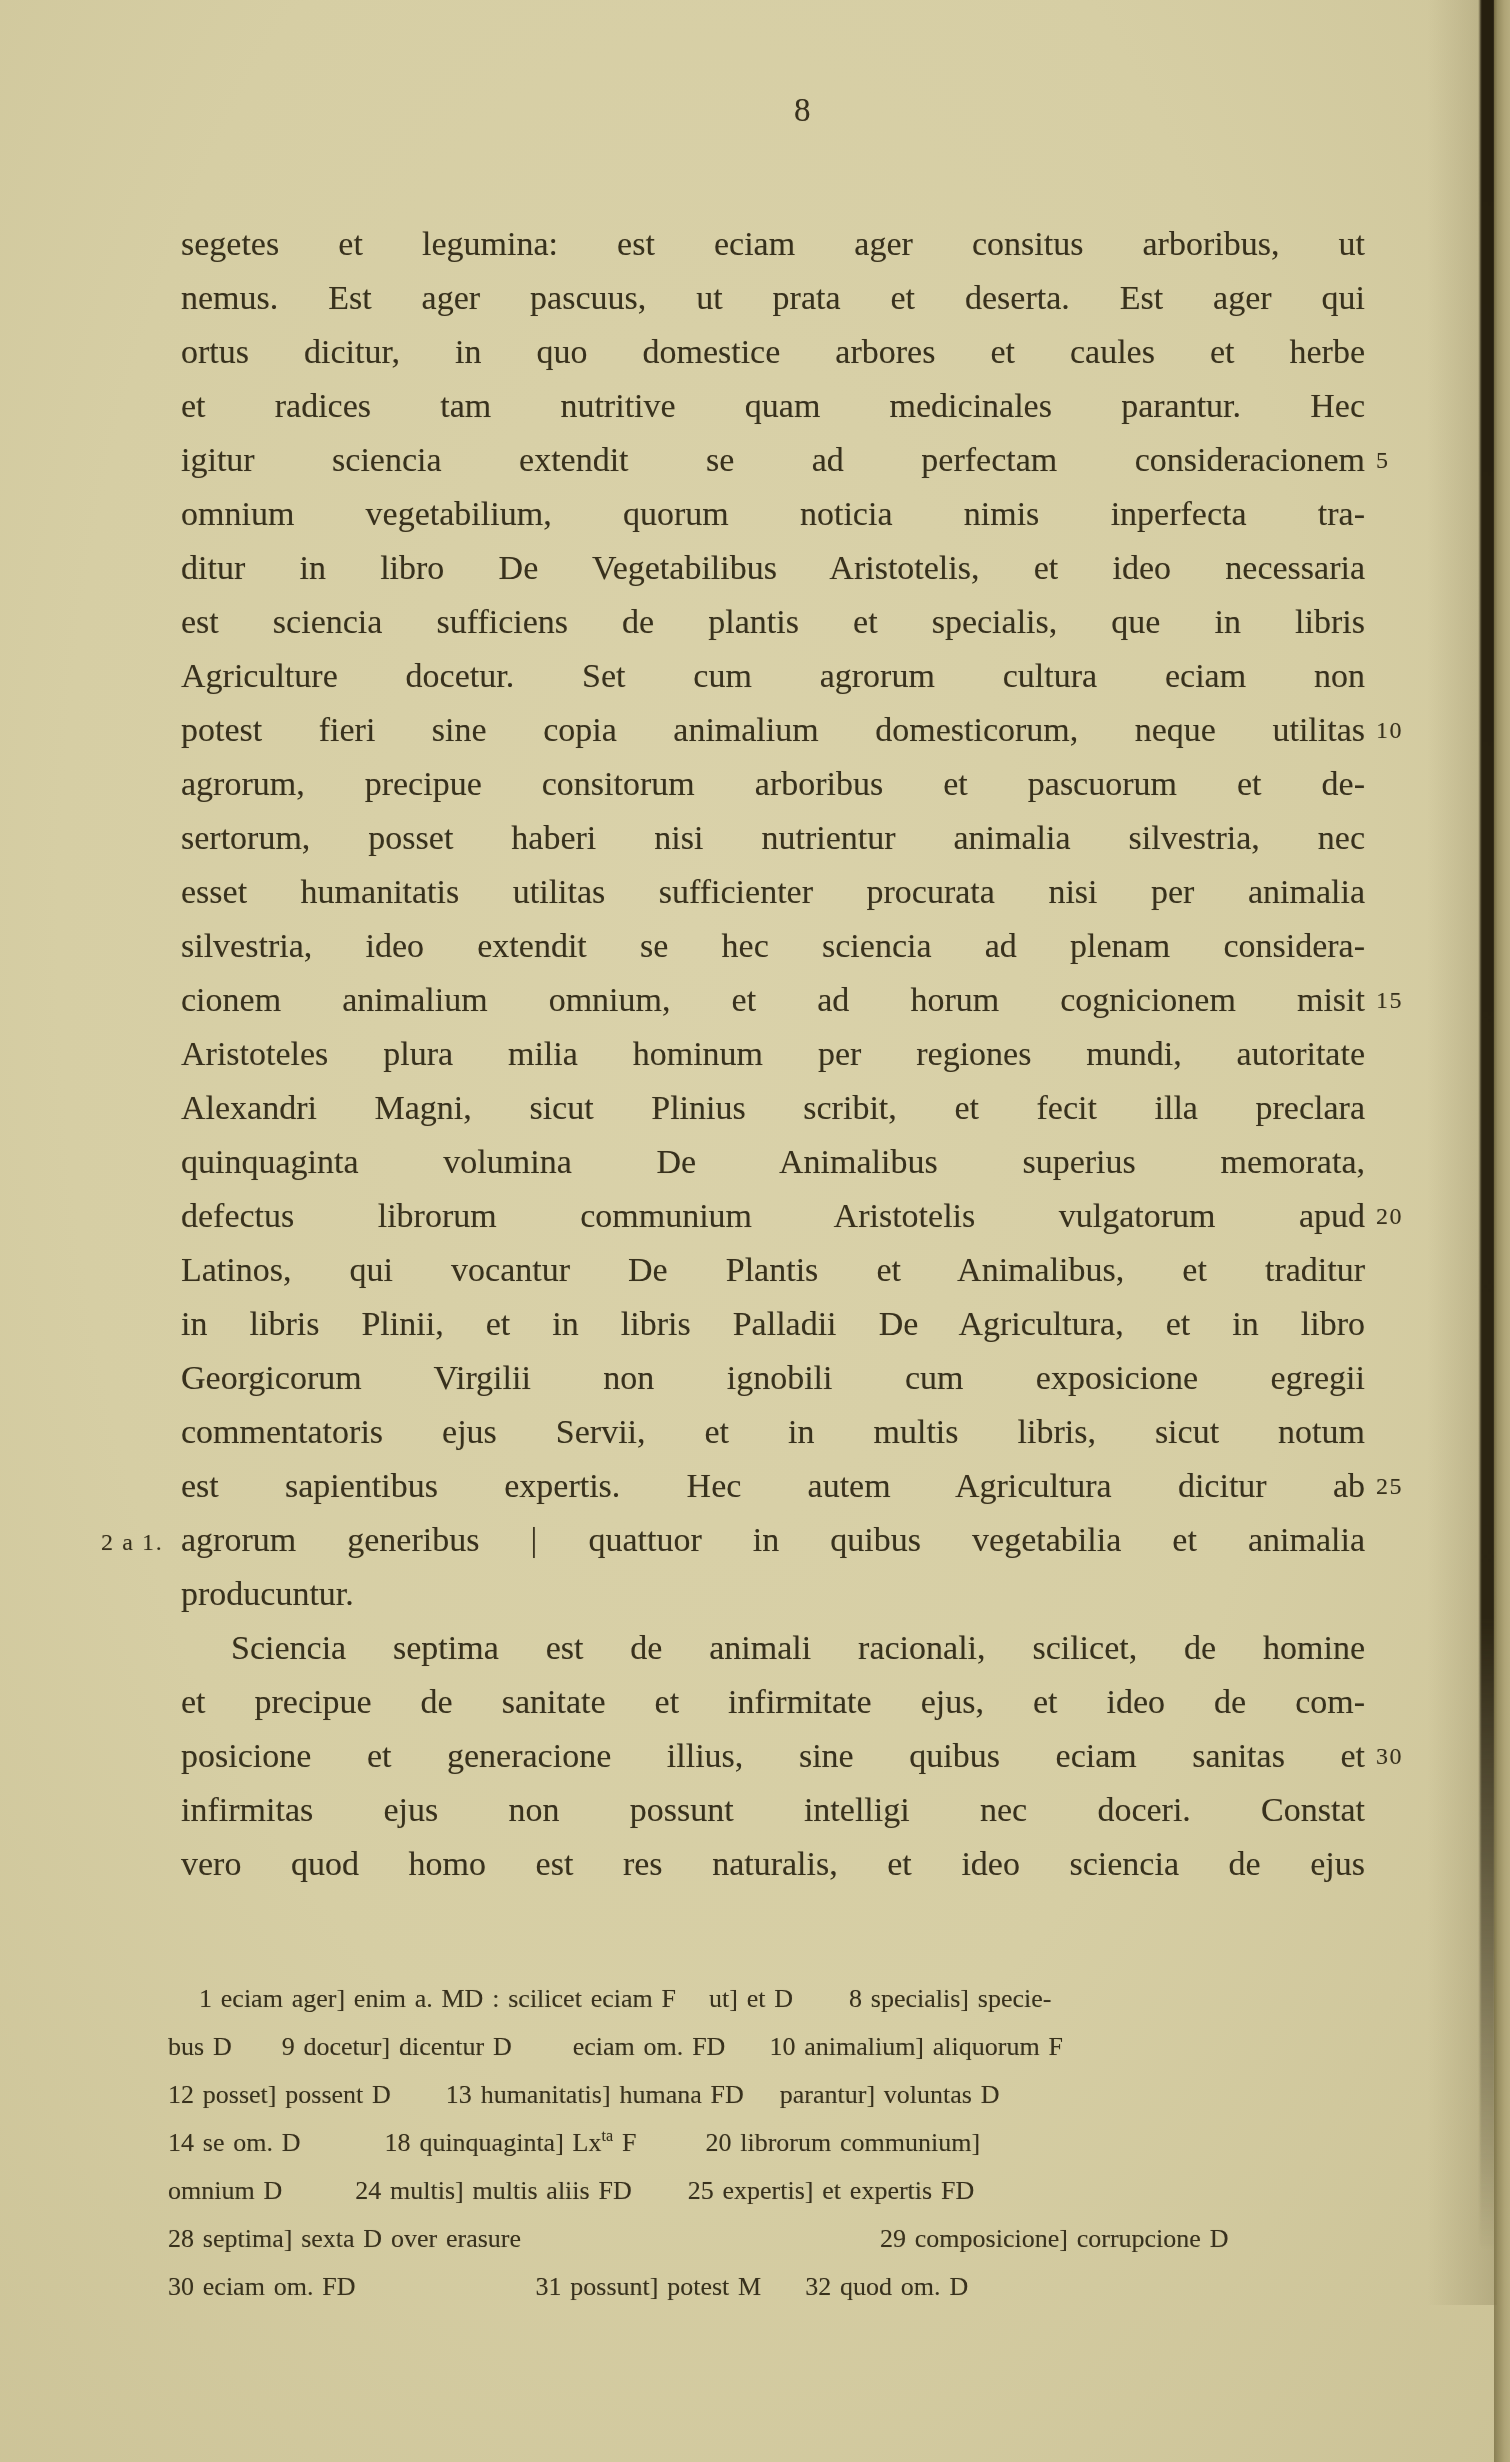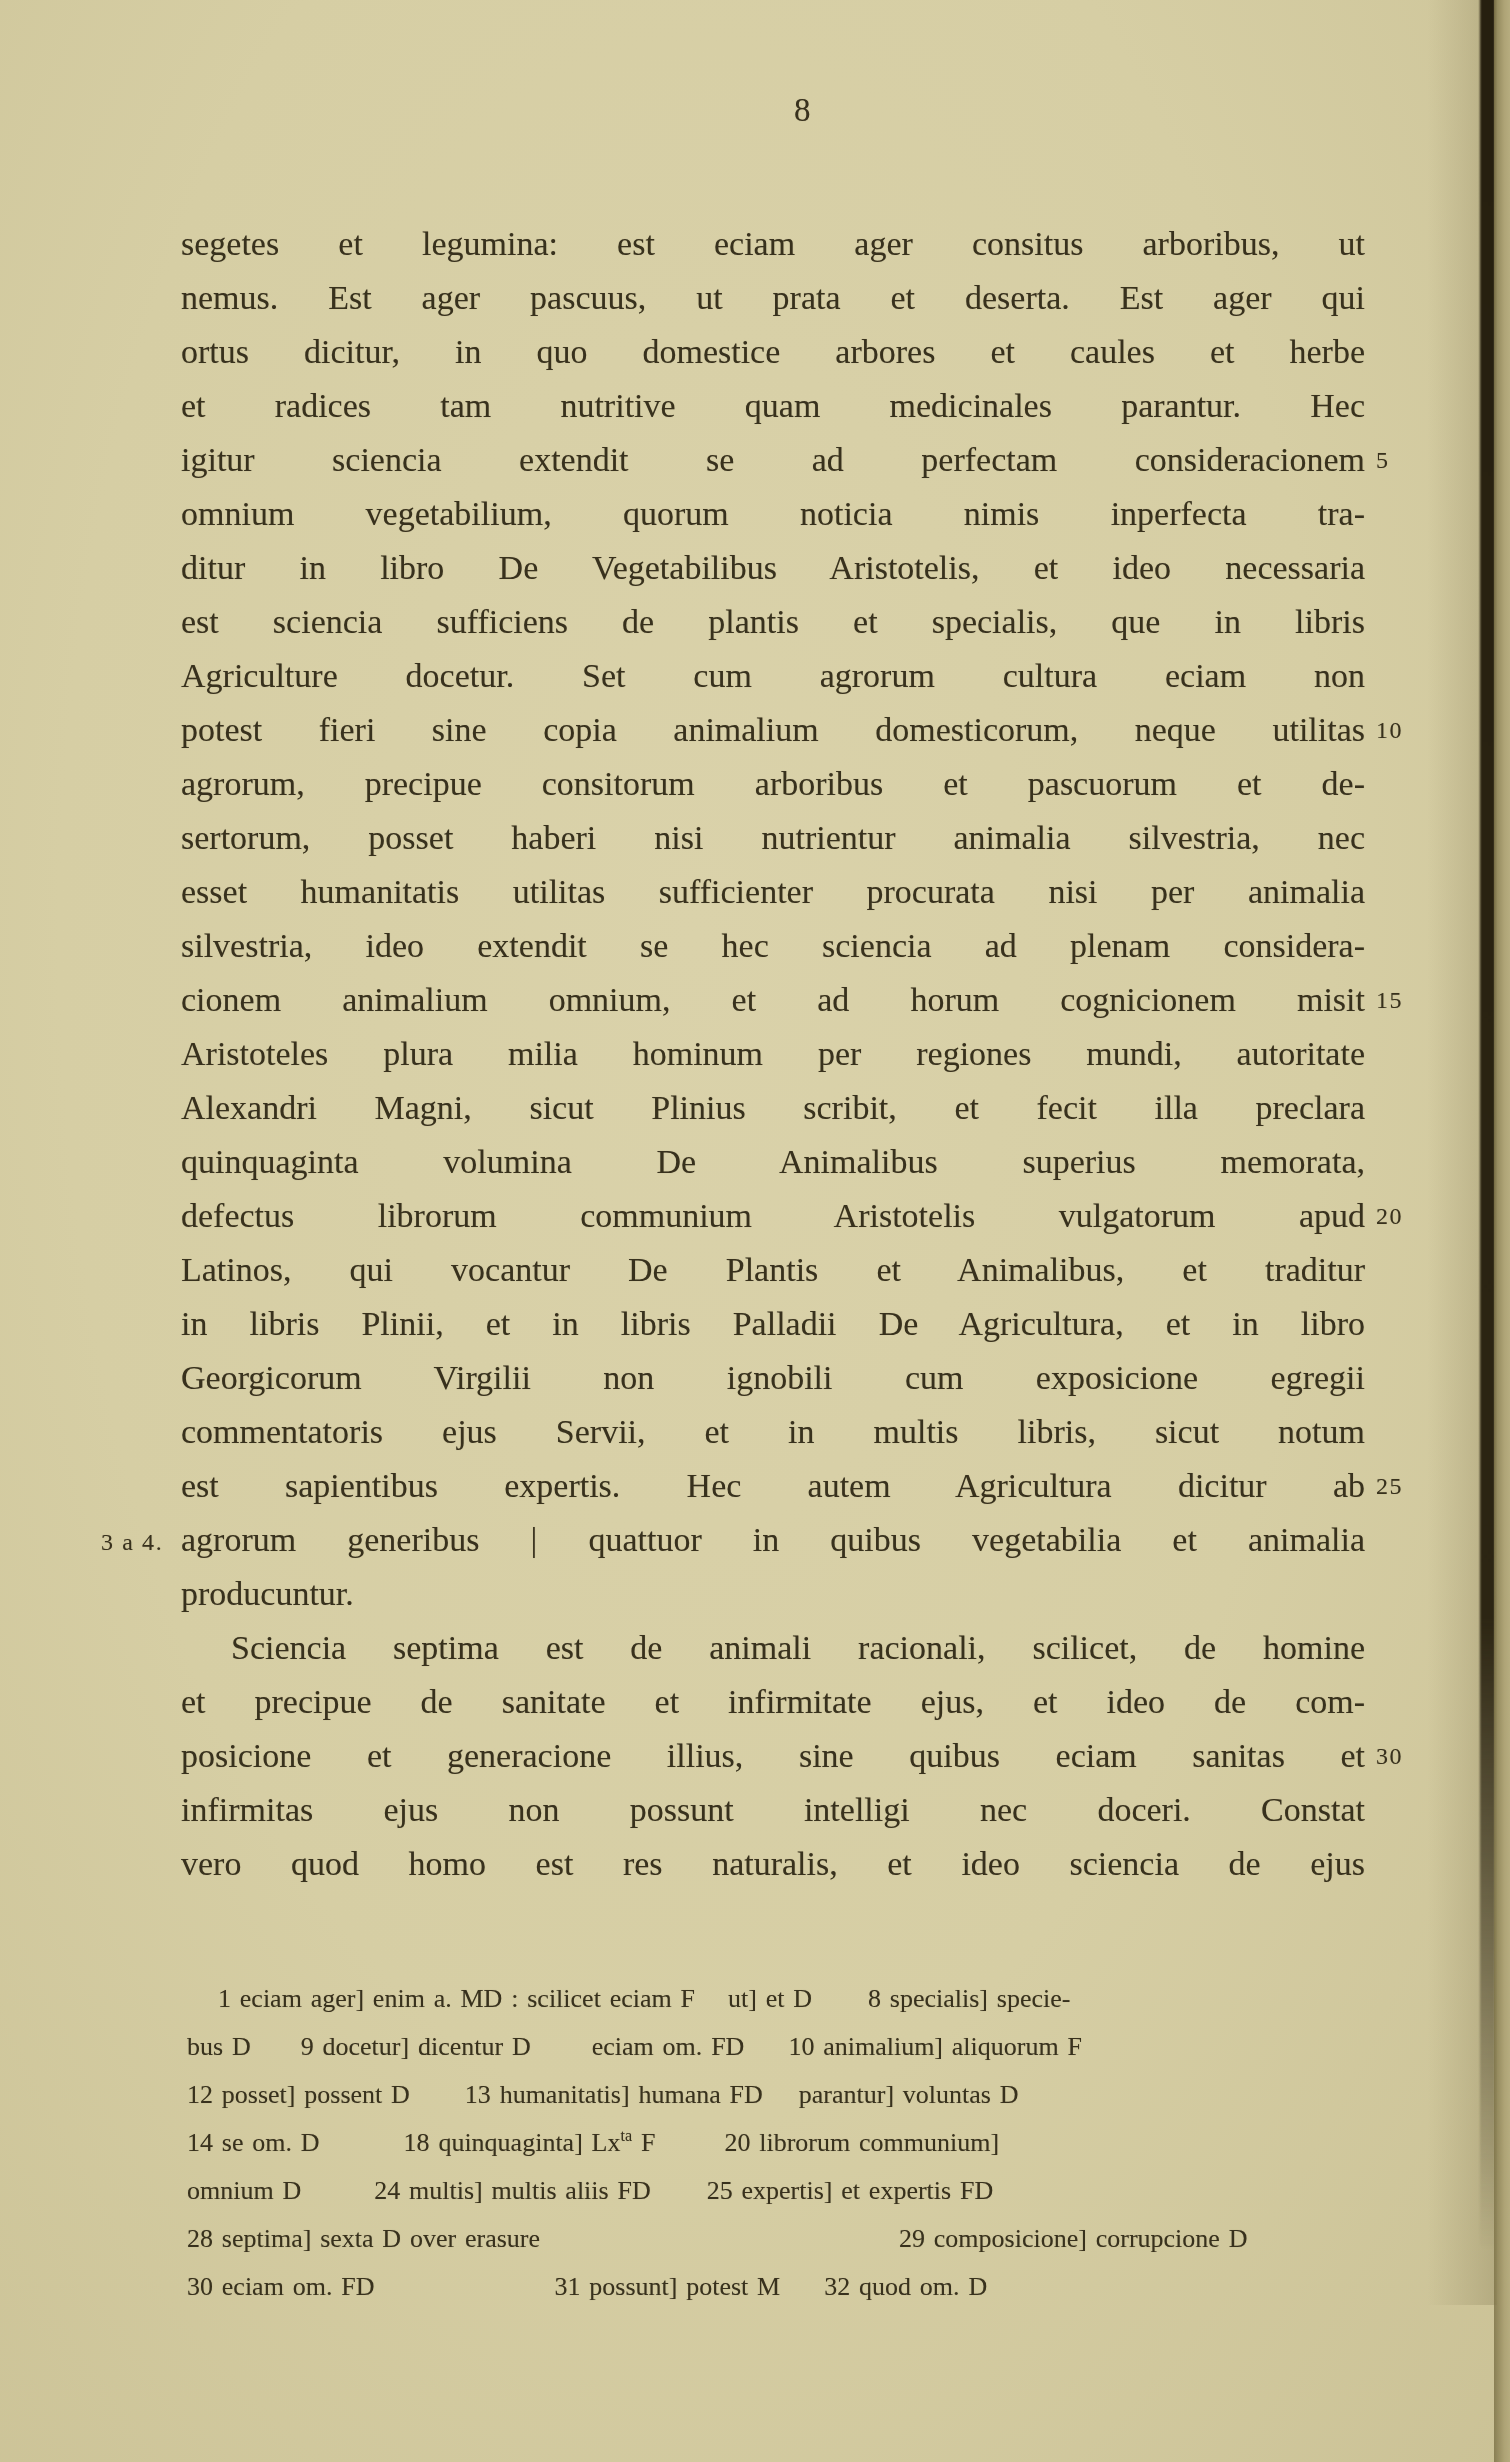--- a/index.html
+++ b/index.html
@@ -47,21 +47,21 @@
     position:absolute; left:calc(100% + 11px); top:0; width:55px;
     font-size:24px; line-height:54px; text-align:left; letter-spacing:1.6px;
     text-align-last:left; word-spacing:0;
   }
   .margnote{
     position:absolute; left:-80px; top:1.6px; width:78px;
     font-size:24px; line-height:54px; letter-spacing:1.6px; text-align:left;
     text-align-last:left; word-spacing:0;
   }
   .fn-block{
-    position:absolute; left:187px; top:1975px; width:1187px;
+    position:absolute; left:168px; top:1975px; width:1187px;
   }
   .fline{
     position:relative; height:48px; line-height:48px; font-size:26px;
     white-space:nowrap; text-align:left; word-spacing:2.3px;
   }
   .fn-indent{ text-indent:31px; }
   .gap{ display:inline-block; height:0.8px; vertical-align:baseline; }
   sup{ font-size:.62em; line-height:0; vertical-align:super; }
   .scan *{ text-shadow:0 0 0.8px rgba(56,49,29,.28); }
 </style>
@@ -93,21 +93,21 @@
       <div class="bline"><span>cionem animalium omnium, et ad horum cognicionem misit</span><span class="lineno">15</span></div>
       <div class="bline"><span>Aristoteles plura milia hominum per regiones mundi, autoritate</span></div>
       <div class="bline"><span>Alexandri Magni, sicut Plinius scribit, et fecit illa preclara</span></div>
       <div class="bline"><span>quinquaginta volumina </span><span class="it">De Animalibus</span><span> superius memorata,</span></div>
       <div class="bline"><span>defectus librorum communium Aristotelis vulgatorum apud</span><span class="lineno">20</span></div>
       <div class="bline"><span>Latinos, qui vocantur </span><span class="it">De Plantis</span><span> et </span><span class="it">Animalibus</span><span>, et traditur</span></div>
       <div class="bline"><span>in libris Plinii, et in libris Palladii </span><span class="it">De Agricultura</span><span>, et in libro</span></div>
       <div class="bline"><span class="it">Georgicorum</span><span> Virgilii non ignobili cum exposicione egregii</span></div>
       <div class="bline"><span>commentatoris ejus Servii, et in multis libris, sicut notum</span></div>
       <div class="bline"><span>est sapientibus expertis.  Hec autem Agricultura dicitur ab</span><span class="lineno">25</span></div>
-      <div class="bline"><span>agrorum generibus | quattuor in quibus vegetabilia et animalia</span><span class="margnote">3 a 4.</span></div>
+      <div class="bline"><span>agrorum generibus | quattuor in quibus vegetabilia et animalia</span><span class="margnote">2 a 1.</span></div>
       <div class="bline para-end"><span>producuntur.</span></div>
       <div class="bline indent"><span>Sciencia septima est de animali racionali, scilicet, de homine</span></div>
       <div class="bline"><span>et precipue de sanitate et infirmitate ejus, et ideo de com-</span></div>
       <div class="bline"><span>posicione et generacione illius, sine quibus eciam sanitas et</span><span class="lineno">30</span></div>
       <div class="bline"><span>infirmitas ejus non possunt intelligi nec doceri.  Constat</span></div>
       <div class="bline"><span>vero quod homo est res naturalis, et ideo sciencia de ejus</span></div>
     </div>
 
   <div class="fn-block">
       <div class="fline fn-indent"><span>1  eciam ager] enim a. </span><span class="it">MD</span><span> : scilicet eciam </span><span class="it">F</span><span class="gap" style="width: 33px;"></span><span>ut] et </span><span class="it">D</span><span class="gap" style="width: 56px;"></span><span>8  specialis] specie-</span></div>

